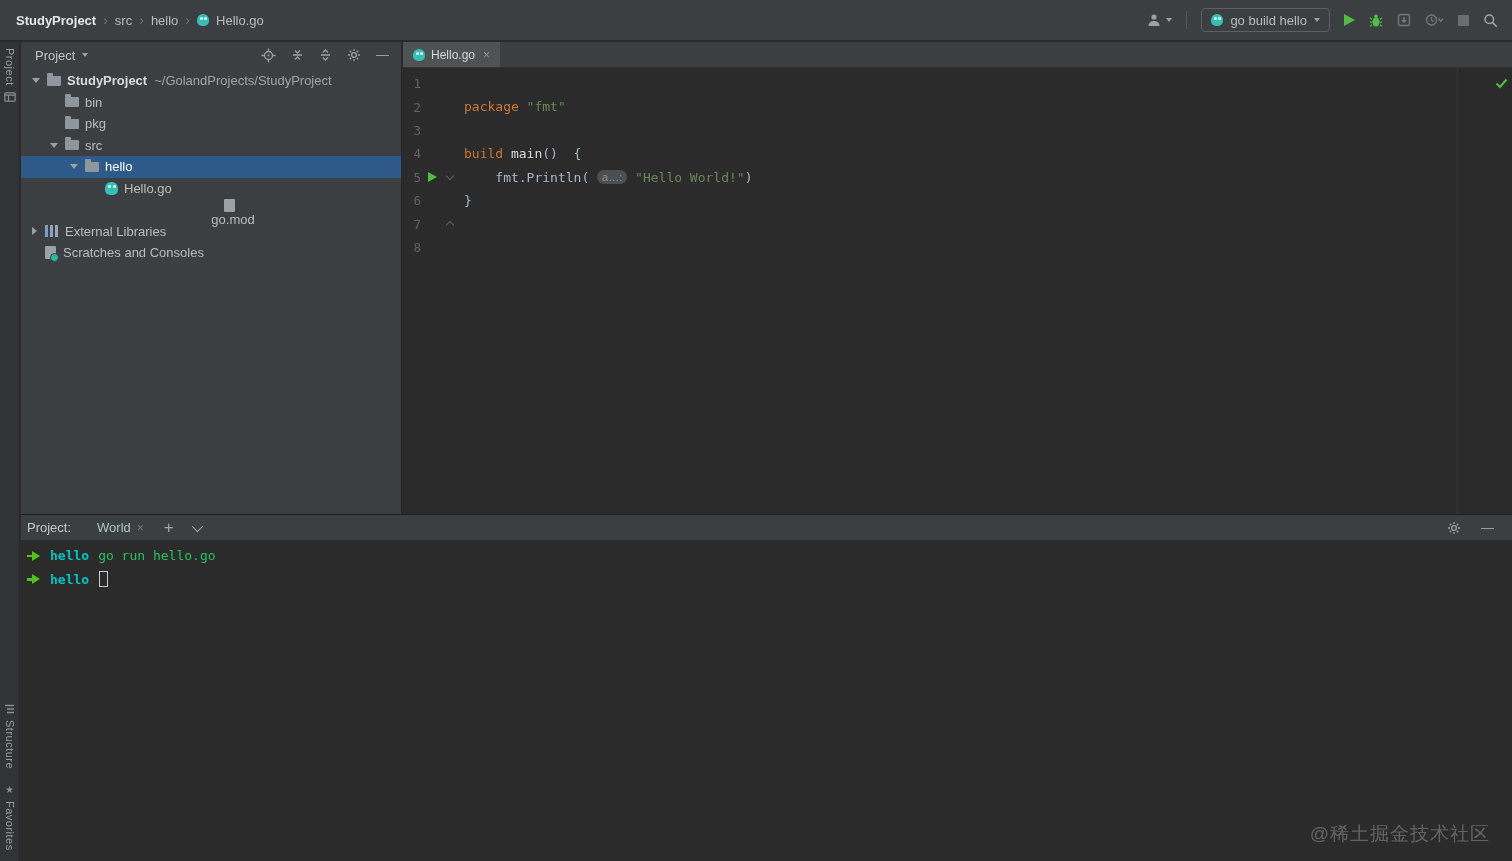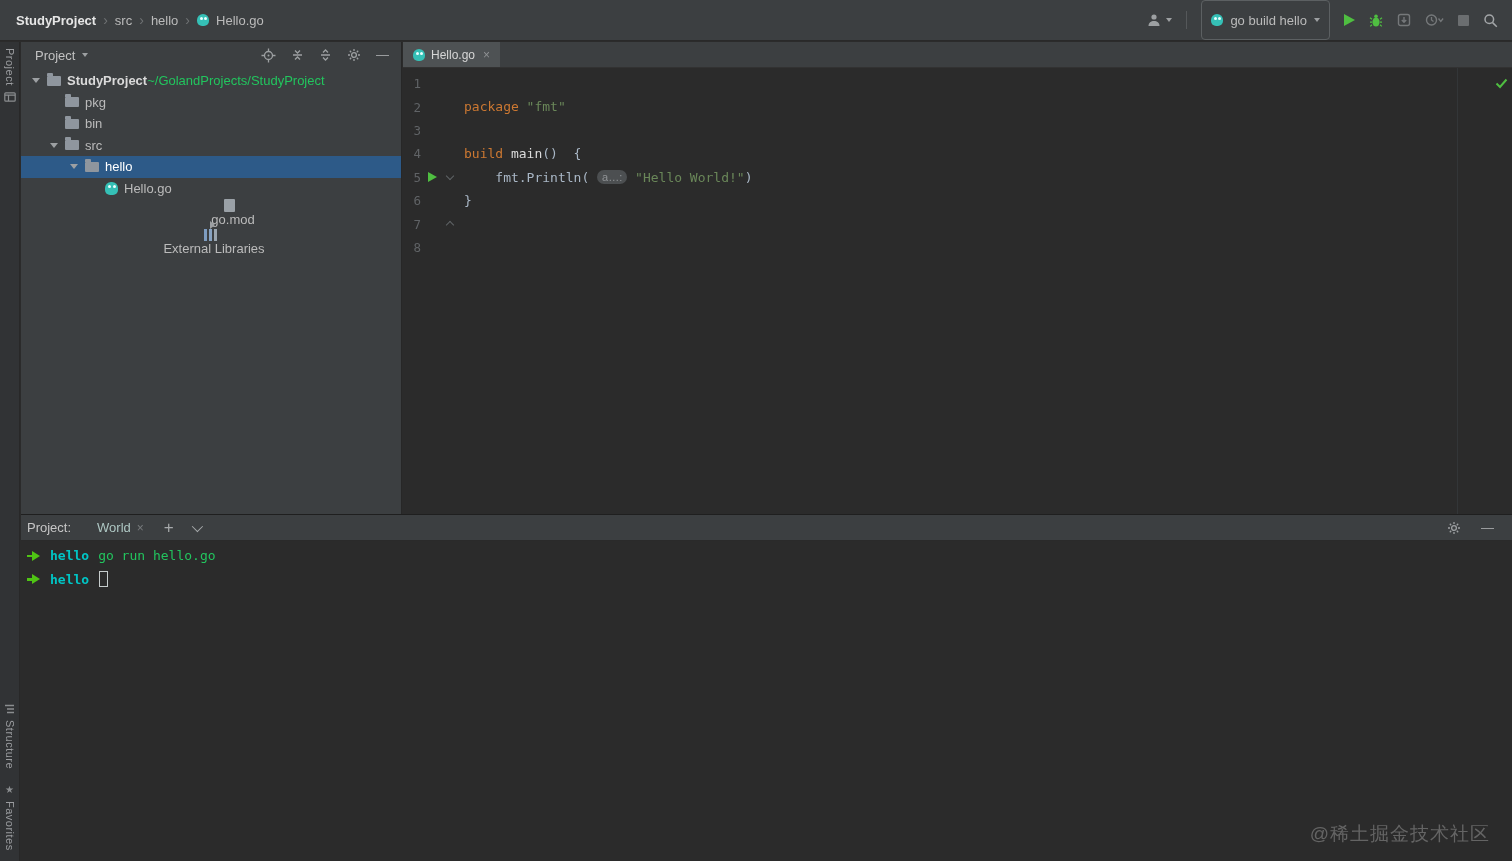--- a/index.html
+++ b/index.html
@@ -7,21 +7,21 @@
   #app{position:relative;width:1512px;height:861px;background:#2b2b2b;color:#bbb;}
 
   
   .topbar{position:absolute;left:0;top:0;width:100%;height:41px;background:#3c3f41;border-bottom:1px solid #292929;display:flex;align-items:center;padding:0 14px 0 16px;}
   .crumbs{display:flex;align-items:center;gap:7px;font-size:13px;color:#bbb;}
   .crumb{cursor:default;}
   .crumb.bold{font-weight:bold;color:#e6e6e6;}
   .sep{color:#6f7274;font-size:14px;}
   .topbar-right{margin-left:auto;display:flex;align-items:center;gap:14px;}
   .vsep{width:1px;height:18px;background:#55585a;}
-  .chip{display:flex;align-items:center;gap:7px;height:40px;padding:0 9px;border:1px solid #5c6062;border-radius:4px;font-size:13px;color:#bbb;}
+  .chip{display:flex;align-items:center;gap:7px;height:24px;padding:0 9px;border:1px solid #5c6062;border-radius:4px;font-size:13px;color:#bbb;}
   .dd{width:0;height:0;border-left:3.5px solid transparent;border-right:3.5px solid transparent;border-top:4px solid #9da0a2;}
   .ibtn{display:flex;align-items:center;justify-content:center;gap:3px;}
   .play{width:0;height:0;border-left:11px solid #4fbe41;border-top:6.5px solid transparent;border-bottom:6.5px solid transparent;}
   .stop{width:11px;height:11px;background:#6b6e70;border-radius:1px;}
 
   
   .activity{position:absolute;left:0;top:42px;width:20px;height:819px;background:#313335;border-right:1px solid #282828;display:flex;flex-direction:column;align-items:center;padding:6px 0 10px 0;}
   .vtext{writing-mode:vertical-lr;font-size:11px;color:#9b9da0;letter-spacing:.5px;}
   .act-item{display:flex;flex-direction:column;align-items:center;gap:6px;margin-top:16px;}
   .act-bottom{margin-top:auto;display:flex;flex-direction:column;align-items:center;}
@@ -35,21 +35,21 @@
   .minw{font-size:13px;color:#a6a9ab;line-height:10px;}
   .tree{padding-top:2px;font-size:13px;}
   .row{height:21.5px;display:flex;align-items:center;cursor:default;}
   .row.selected{background:#2d5a88;}
   .row.selected .t-label{color:#fff;}
   .tw{width:14px;margin-right:4px;display:flex;justify-content:center;align-items:center;flex:none;}
   .chev-down{width:0;height:0;border-left:4px solid transparent;border-right:4px solid transparent;border-top:5px solid #9da0a3;}
   .chev-right{width:0;height:0;border-top:4px solid transparent;border-bottom:4px solid transparent;border-left:5px solid #9da0a3;}
   .t-label{color:#bbb;white-space:pre;}
   .t-label.bold{font-weight:bold;color:#dadada;}
-  .t-path{color:#22c55e;margin-left:0;}
+  .t-path{color:#a3a3a3;margin-left:7px;}
 
   
   .folder-icon{width:14px;height:10px;background:#8f969e;border-radius:1px;position:relative;margin-right:6px;flex:none;}
   .folder-icon::before{content:"";position:absolute;top:-3px;left:0;width:6px;height:3px;background:#8f969e;border-radius:1px 1px 0 0;}
   .go-icon{width:13px;height:13px;border-radius:6px 6px 5px 5px;background:#35c0b6;position:relative;display:inline-block;flex:none;}
   .go-icon::before,.go-icon::after{content:"";position:absolute;top:3px;width:3px;height:3px;border-radius:50%;background:#eaffff;}
   .go-icon::before{left:2.5px;}.go-icon::after{right:2.5px;}
   .go-icon.sm{width:12px;height:12px;}
   .tree .go-icon{margin-right:6px;}
   .file-icon{width:11px;height:13px;background:#9aa1a7;border-radius:1px;position:relative;flex:none;margin-right:7px;}
@@ -225,25 +225,25 @@
       <div class="row" style="padding-left:8px;">
         <span class="tw">
             <span class="chev-down"></span>
           </span>
         <span class="folder-icon"></span>
         <span class="t-label bold">StudyProject</span>
         <span class="t-path">~/GolandProjects/StudyProject</span>
       </div>
       <div class="row" style="padding-left:44px;">
         <span class="folder-icon"></span>
+        <span class="t-label">bin</span>
+      </div>
+      <div class="row" style="padding-left:44px;">
+        <span class="folder-icon"></span>
         <span class="t-label">pkg</span>
-      </div>
-      <div class="row" style="padding-left:44px;">
-        <span class="folder-icon"></span>
-        <span class="t-label">bin</span>
       </div>
       <div class="row" style="padding-left:26px;">
         <span class="tw">
             <span class="chev-down"></span>
           </span>
         <span class="folder-icon"></span>
         <span class="t-label">src</span>
       </div>
       <div class="row selected" style="padding-left:46px;">
         <span class="tw">
@@ -253,26 +253,30 @@
         <span class="t-label">hello</span>
       </div>
       <div class="row" style="padding-left:84px;">
         <span class="go-icon"></span>
         <span class="t-label">Hello.go</span>
       </div>
       <div class="row" style="padding-left:44px;flex-direction:column;">
         <span class="file-icon"></span>
         <span class="t-label">go.mod</span>
       </div>
-      <div class="row" style="padding-left:6px;flex-direction:column;">
+      <div class="row" style="padding-left:6px;">
         <span class="tw">
             <span class="chev-right"></span>
           </span>
         <span class="lib-icon"></span>
         <span class="t-label">External Libraries</span>
+      </div>
+      <div class="row" style="padding-left:24px;">
+        <span class="file-icon scratch"></span>
+        <span class="t-label">Scratches and Consoles</span>
       </div>
     </div>
   </section>
 
   <section class="editor-area">
     <div class="tabbar">
       <div class="tab">
         <span class="go-icon sm"></span>
         <span>Hello.go</span>
         <span class="tab-close">×</span>

